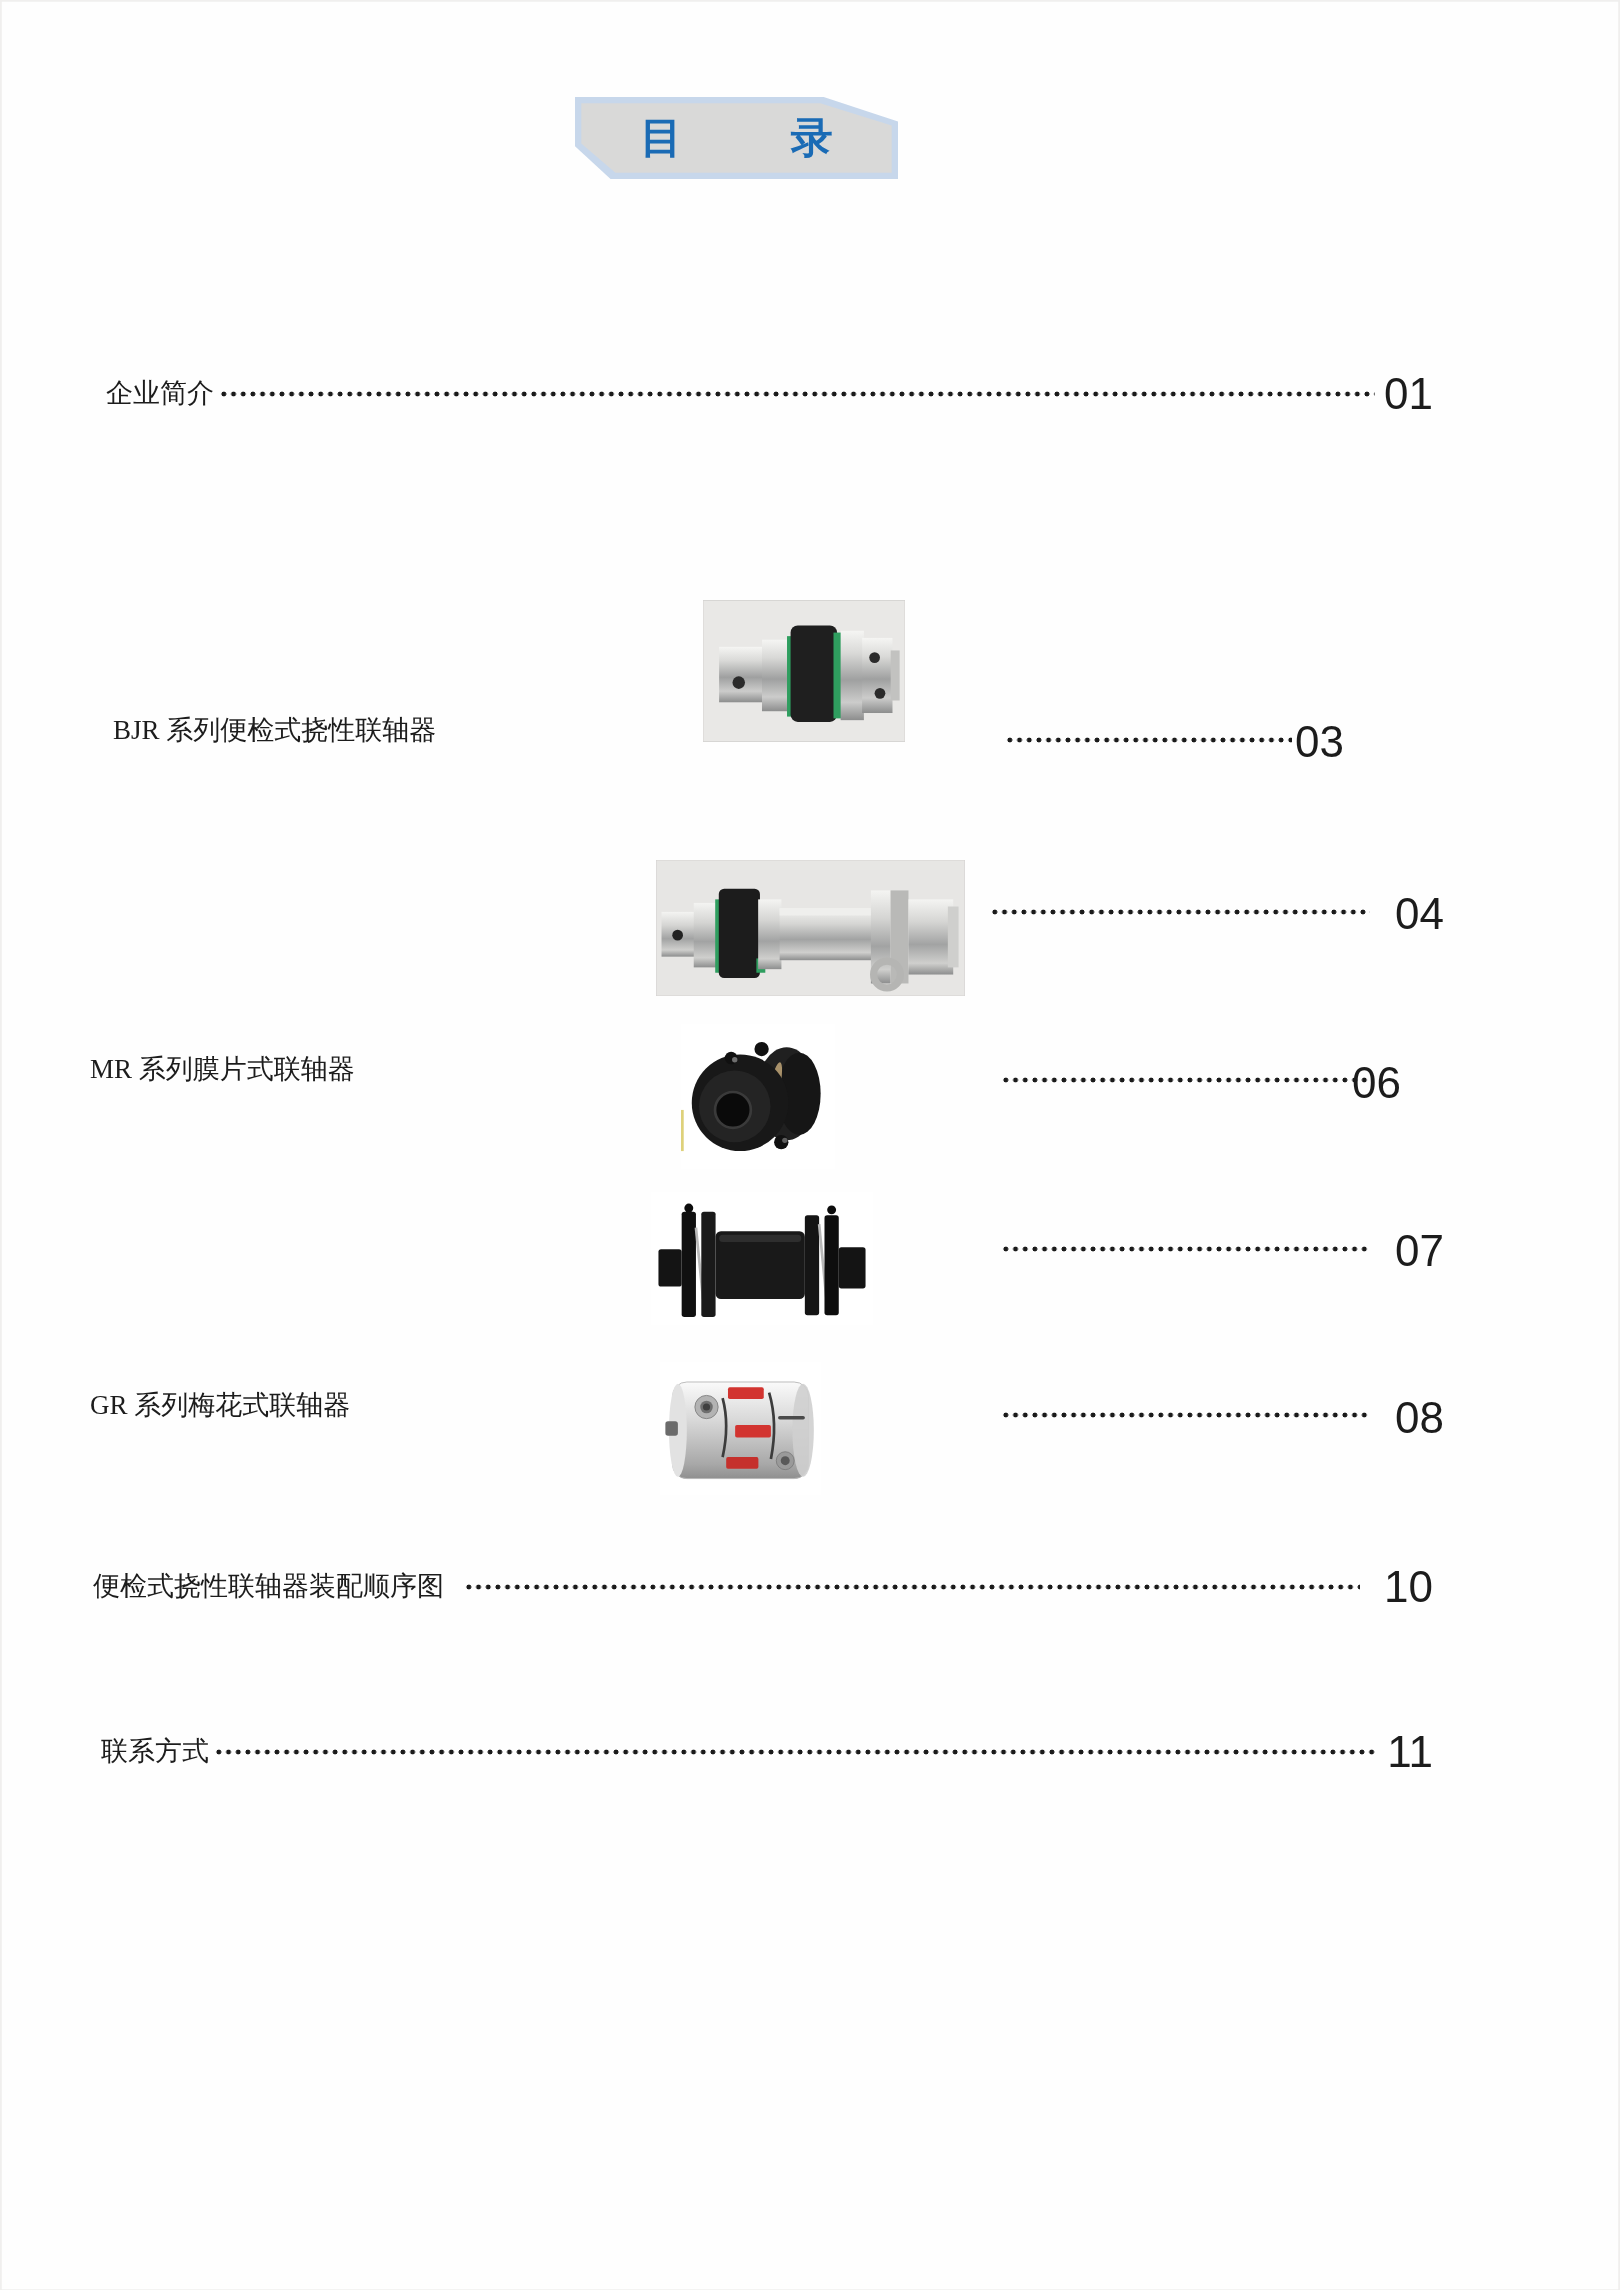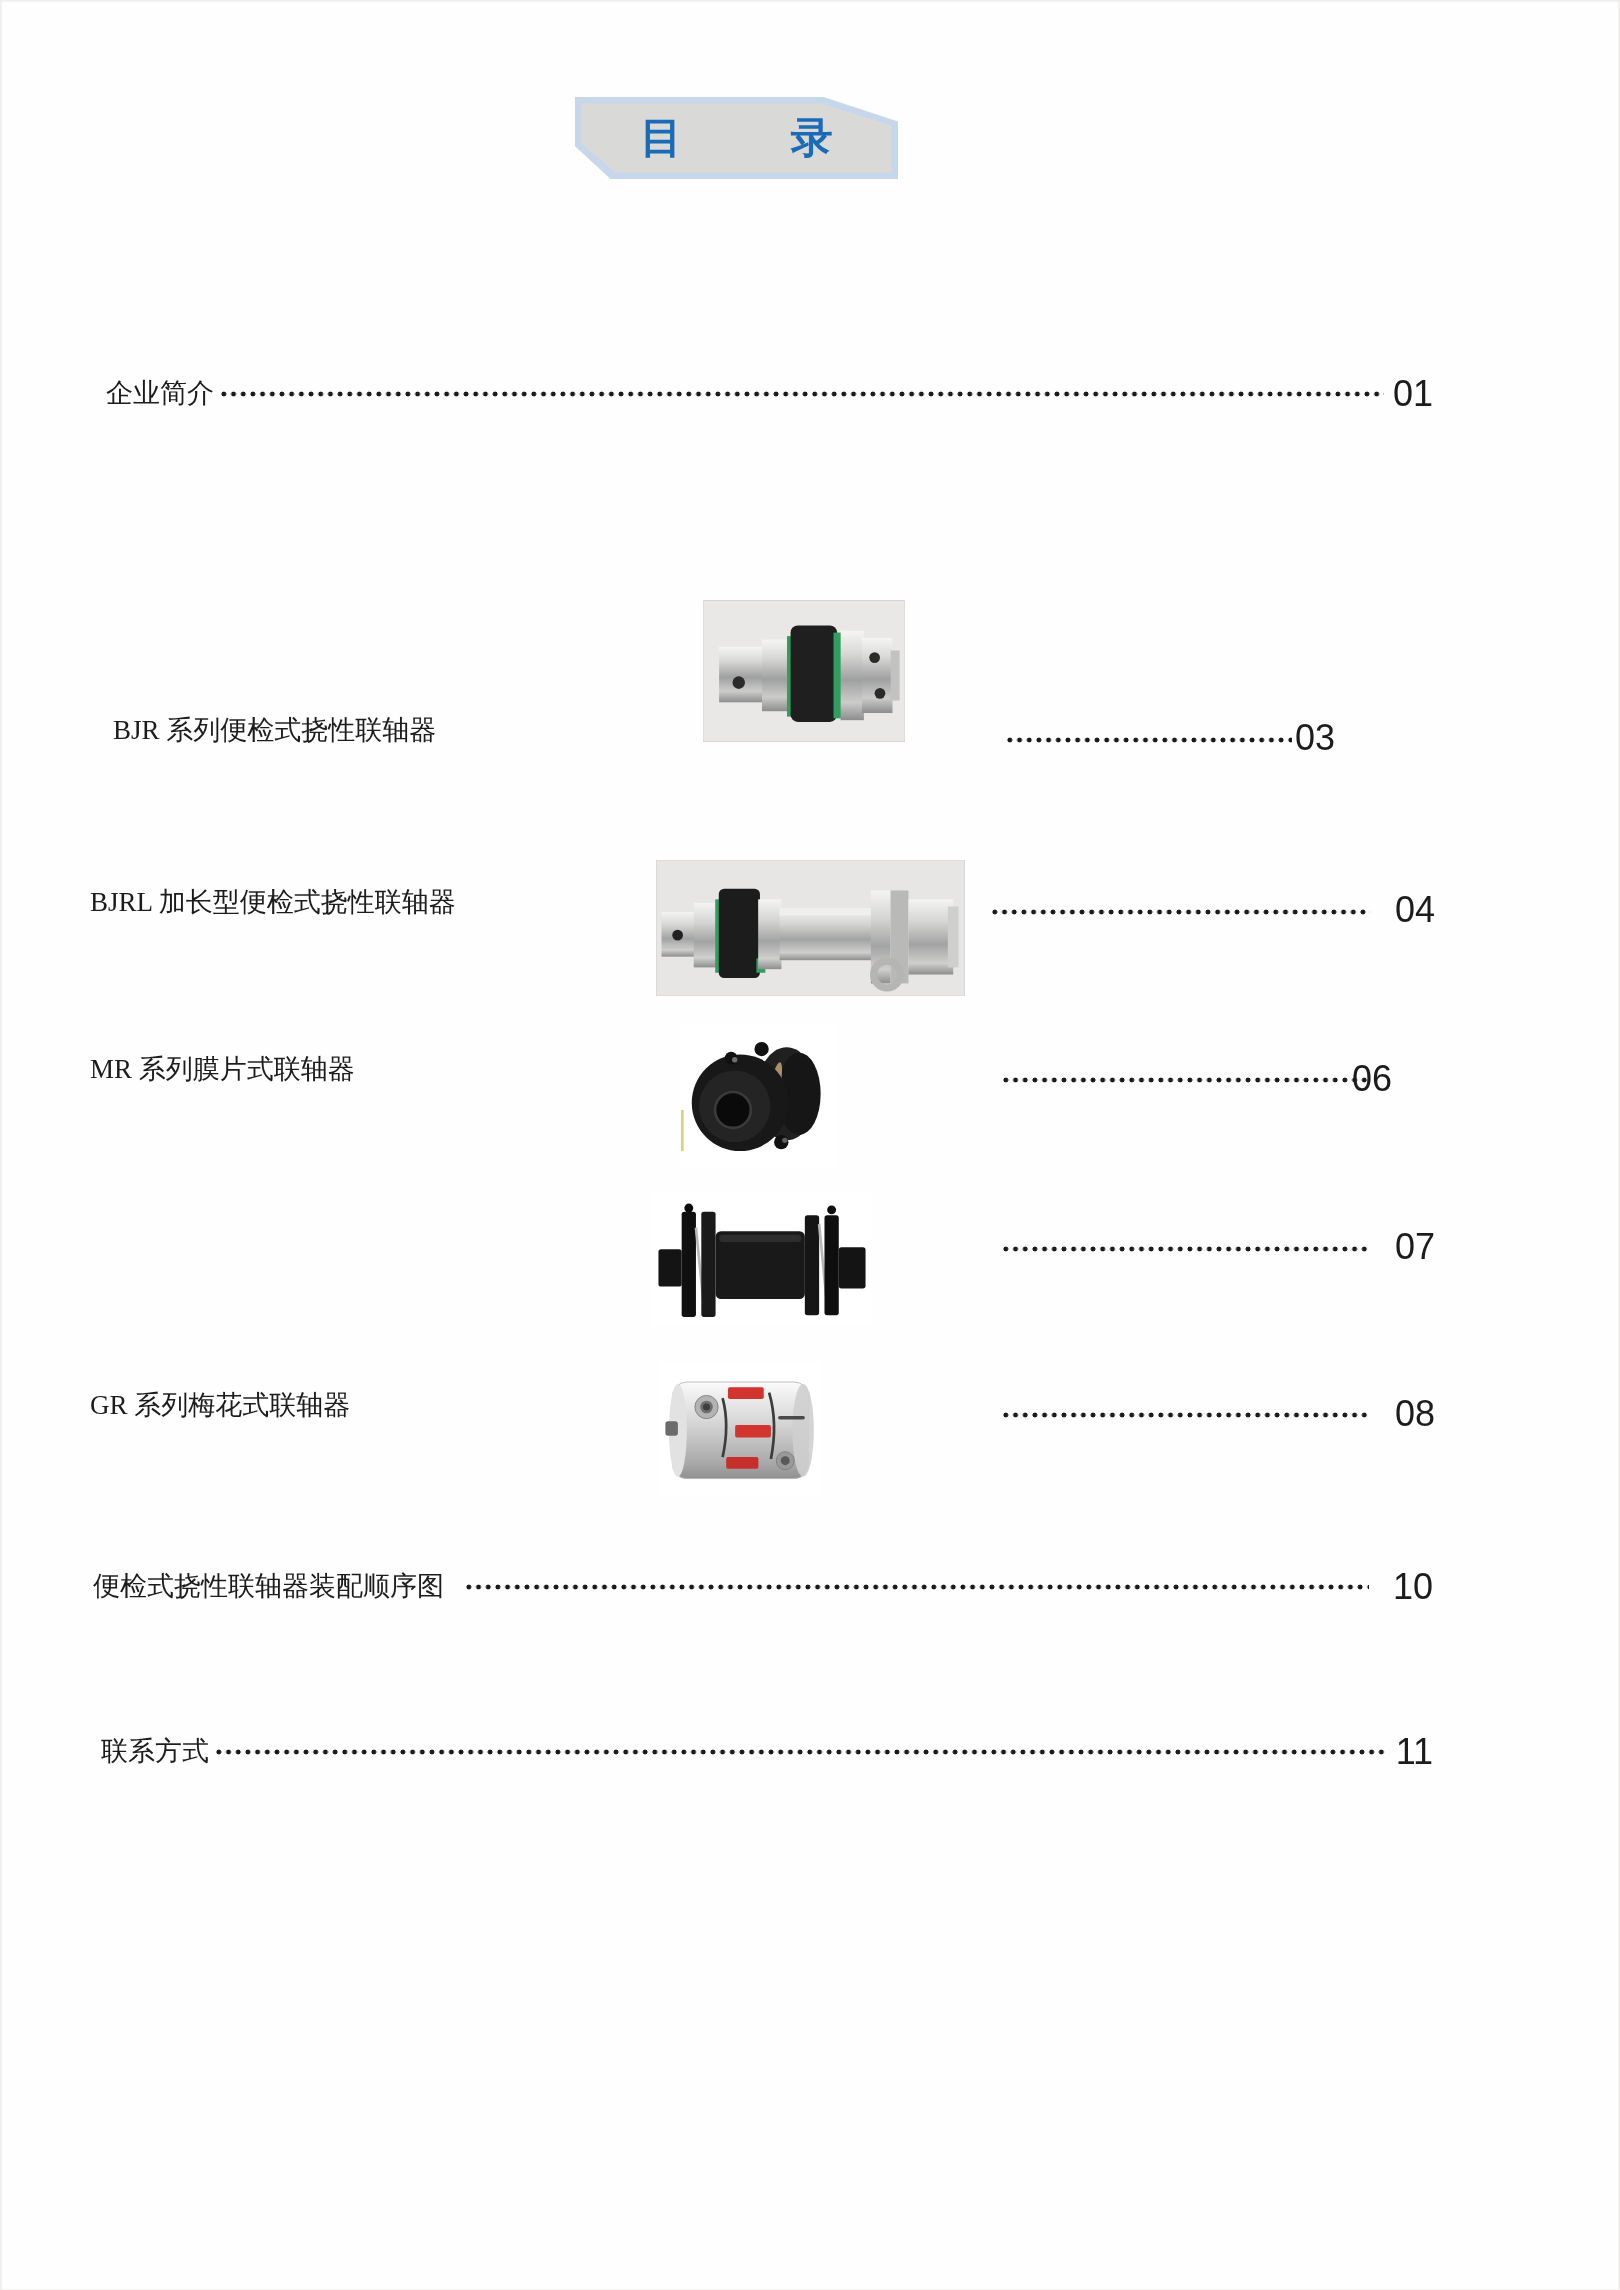--- a/index.html
+++ b/index.html
@@ -21,21 +21,21 @@
     clip-path: polygon(0 0, 77% 0, 100% 32%, 100% 100%, 11% 100%, 0 58%);
     display:flex; align-items:center; justify-content:space-between;
     padding:0 59px; box-sizing:border-box;
   }
   .banner-char {
     font-size:42px; font-weight:bold; color:#1a6bb5; line-height:1;
   }
 
   
   .toc-label { font-size:27px; line-height:1.1; white-space:nowrap; }
-  .pagenum   { font-family:"Liberation Sans", sans-serif; font-size:36px; line-height:1.1; white-space:nowrap; }
+  .pagenum   { font-family:"Liberation Sans", sans-serif; font-size:44px; line-height:1.1; white-space:nowrap; }
 
   .dots {
     background-image: radial-gradient(circle, #1a1a1a 2.2px, transparent 2.7px);
     background-size: 9.7px 36px;
     background-repeat: repeat-x;
     background-position: left center;
   }
 
   
   .toc-flex {
@@ -125,21 +125,20 @@
       <rect x="114" y="44" width="26" height="78" fill="url(#m2)"></rect>
       <rect x="138" y="54" width="105" height="58" fill="url(#m2)"></rect>
       <rect x="138" y="54" width="105" height="8" fill="#efefed"></rect>
       <rect x="240" y="34" width="22" height="104" fill="url(#m2)"></rect>
       <rect x="262" y="34" width="20" height="104" fill="#b9b9b7"></rect>
       <circle cx="258" cy="128" r="15" fill="none" stroke="#b5b5b3" stroke-width="8"></circle>
       <rect x="282" y="44" width="50" height="84" fill="url(#m2)"></rect>
       <rect x="326" y="52" width="12" height="68" fill="#cfcfcd"></rect>
     </svg>
   </div>
-  <span class="toc-label abs" style="left:90px; top:888px;">BJRL 加长型便检式挠性联轴器</span>
   <div class="leader-abs dots" style="left:990px; top:894px; width:380px;"></div>
   <span class="pagenum abs" style="left:1395px; top:890px;">04</span>
 
   <div class="photo" style="left:681px; top:1024px;">
     <svg width="154" height="145" viewBox="0 0 172 162">
       <rect x="0" y="0" width="172" height="162" fill="#ffffff"></rect>
       <rect x="0" y="96" width="3" height="46" fill="#ded17a"></rect>
       <ellipse cx="118" cy="78" rx="34" ry="52" fill="#202020"></ellipse>
       <ellipse cx="132" cy="78" rx="24" ry="46" fill="#161616"></ellipse>
       <ellipse cx="104" cy="74" rx="6" ry="32" fill="#a8916a" transform="rotate(12 104 74)"></ellipse>

